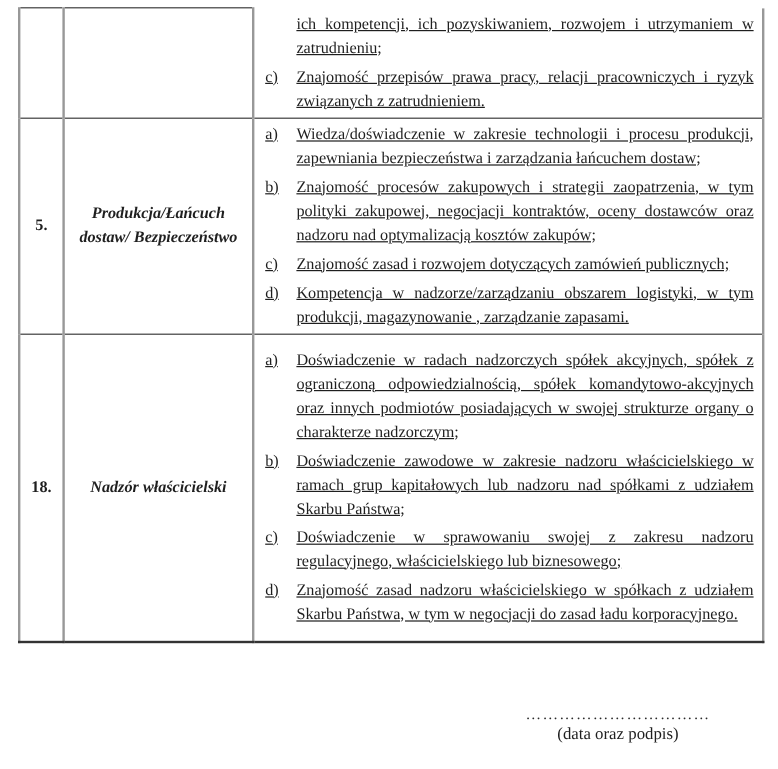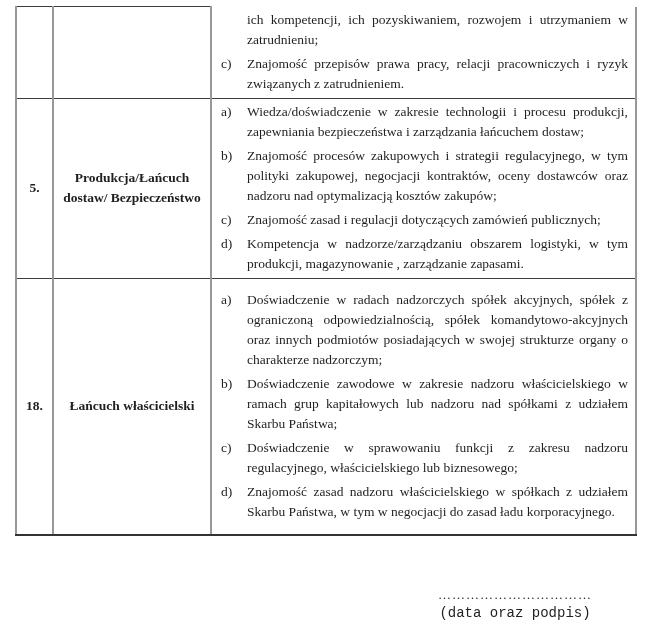--- a/index.html
+++ b/index.html
@@ -44,25 +44,27 @@
     width: 37px;
     text-align: center;
     font-weight: bold;
   }
   td.cell-title {
     width: 158px;
     text-align: center;
     font-weight: bold;
     padding: 2px 7px;
     line-height: 20px;
+    font-style: italic;
   }
   td.cell-items {
     width: 425px;
     vertical-align: top;
     padding: 3px 7px 0 9px;
+    text-decoration: underline;
   }
   .item {
     display: flex;
     margin: 0 0 4px 0;
   }
   .item .marker {
     flex: 0 0 26px;
     width: 26px;
   }
   .item .txt {
@@ -80,21 +82,20 @@
     font-size: 13px;
     line-height: 13px;
     letter-spacing: 1px;
     color: #2a2a2a;
     white-space: nowrap;
   }
   .signature .caption {
     margin-top: 4px;
     font-size: 14px;
     color: #1f1f1f;
-    font-family: Liberation Mono, monospace;
   }
 </style>
 </head>
 <body>
 
 <div class="page">
 
   <table class="comp-table">
     <colgroup>
       <col style="width:37px">
@@ -121,48 +122,48 @@
       <tr class="row-14">
         <td class="cell-num">5.</td>
         <td class="cell-title">Produkcja/Łańcuch dostaw/ Bezpieczeństwo</td>
         <td class="cell-items">
           <div class="item">
             <span class="marker">a)</span>
             <div class="txt">Wiedza/doświadczenie w zakresie technologii i procesu produkcji, zapewniania bezpieczeństwa i zarządzania łańcuchem dostaw;</div>
           </div>
           <div class="item">
             <span class="marker">b)</span>
-            <div class="txt">Znajomość procesów zakupowych i strategii regulacyjnego, w tym polityki zakupowej, negocjacji kontraktów, oceny dostawców oraz nadzoru nad optymalizacją kosztów zakupów;</div>
+            <div class="txt">Znajomość procesów zakupowych i strategii zaopatrzenia, w tym polityki zakupowej, negocjacji kontraktów, oceny dostawców oraz nadzoru nad optymalizacją kosztów zakupów;</div>
           </div>
           <div class="item">
             <span class="marker">c)</span>
-            <div class="txt">Znajomość zasad i regulacji dotyczących zamówień publicznych;</div>
+            <div class="txt">Znajomość zasad i rozwojem dotyczących zamówień publicznych;</div>
           </div>
           <div class="item">
             <span class="marker">d)</span>
             <div class="txt">Kompetencja w nadzorze/zarządzaniu obszarem logistyki, w tym produkcji, magazynowanie , zarządzanie zapasami.</div>
           </div>
         </td>
       </tr>
 
       <tr class="row-15">
         <td class="cell-num">18.</td>
-        <td class="cell-title">Łańcuch właścicielski</td>
+        <td class="cell-title">Nadzór właścicielski</td>
         <td class="cell-items">
           <div class="item">
             <span class="marker">a)</span>
             <div class="txt">Doświadczenie w radach nadzorczych spółek akcyjnych, spółek z ograniczoną odpowiedzialnością, spółek komandytowo-akcyjnych oraz innych podmiotów posiadających w swojej strukturze organy o charakterze nadzorczym;</div>
           </div>
           <div class="item">
             <span class="marker">b)</span>
             <div class="txt">Doświadczenie zawodowe w zakresie nadzoru właścicielskiego w ramach grup kapitałowych lub nadzoru nad spółkami z udziałem Skarbu Państwa;</div>
           </div>
           <div class="item">
             <span class="marker">c)</span>
-            <div class="txt">Doświadczenie w sprawowaniu funkcji z zakresu nadzoru regulacyjnego, właścicielskiego lub biznesowego;</div>
+            <div class="txt">Doświadczenie w sprawowaniu swojej z zakresu nadzoru regulacyjnego, właścicielskiego lub biznesowego;</div>
           </div>
           <div class="item">
             <span class="marker">d)</span>
             <div class="txt">Znajomość zasad nadzoru właścicielskiego w spółkach z udziałem Skarbu Państwa, w tym w negocjacji do zasad ładu korporacyjnego.</div>
           </div>
         </td>
       </tr>
 
     </tbody>
   </table>

